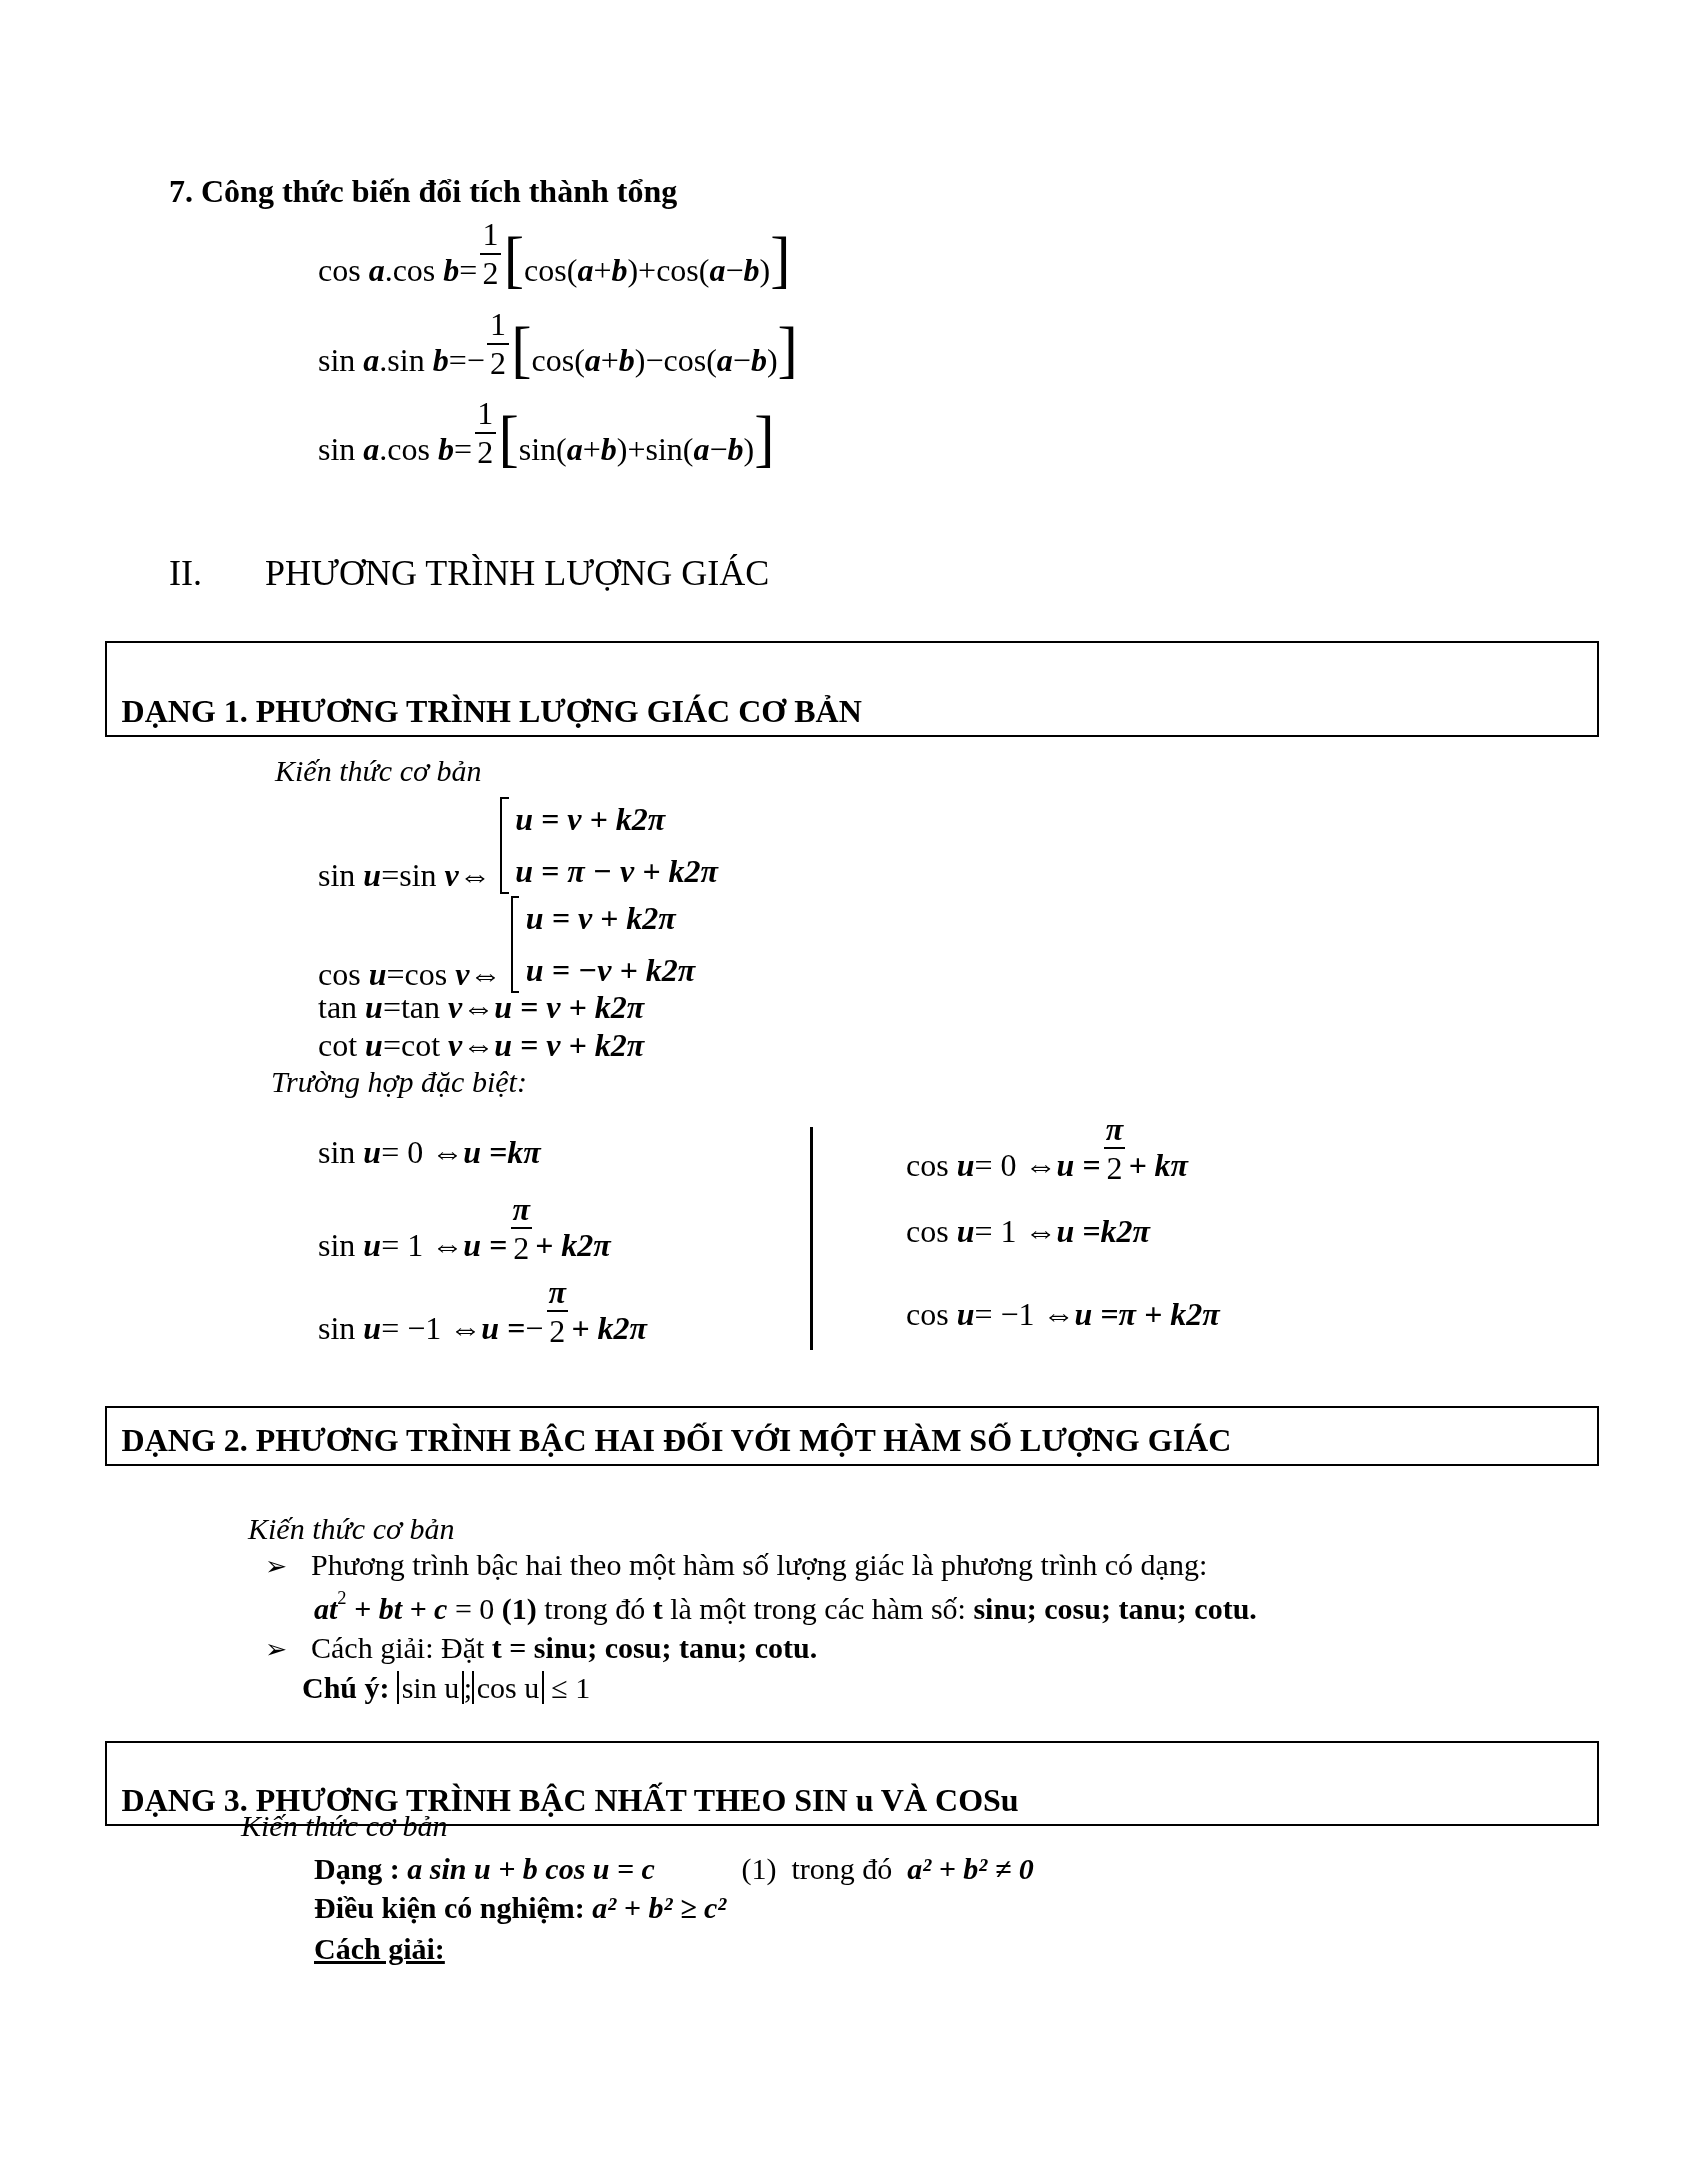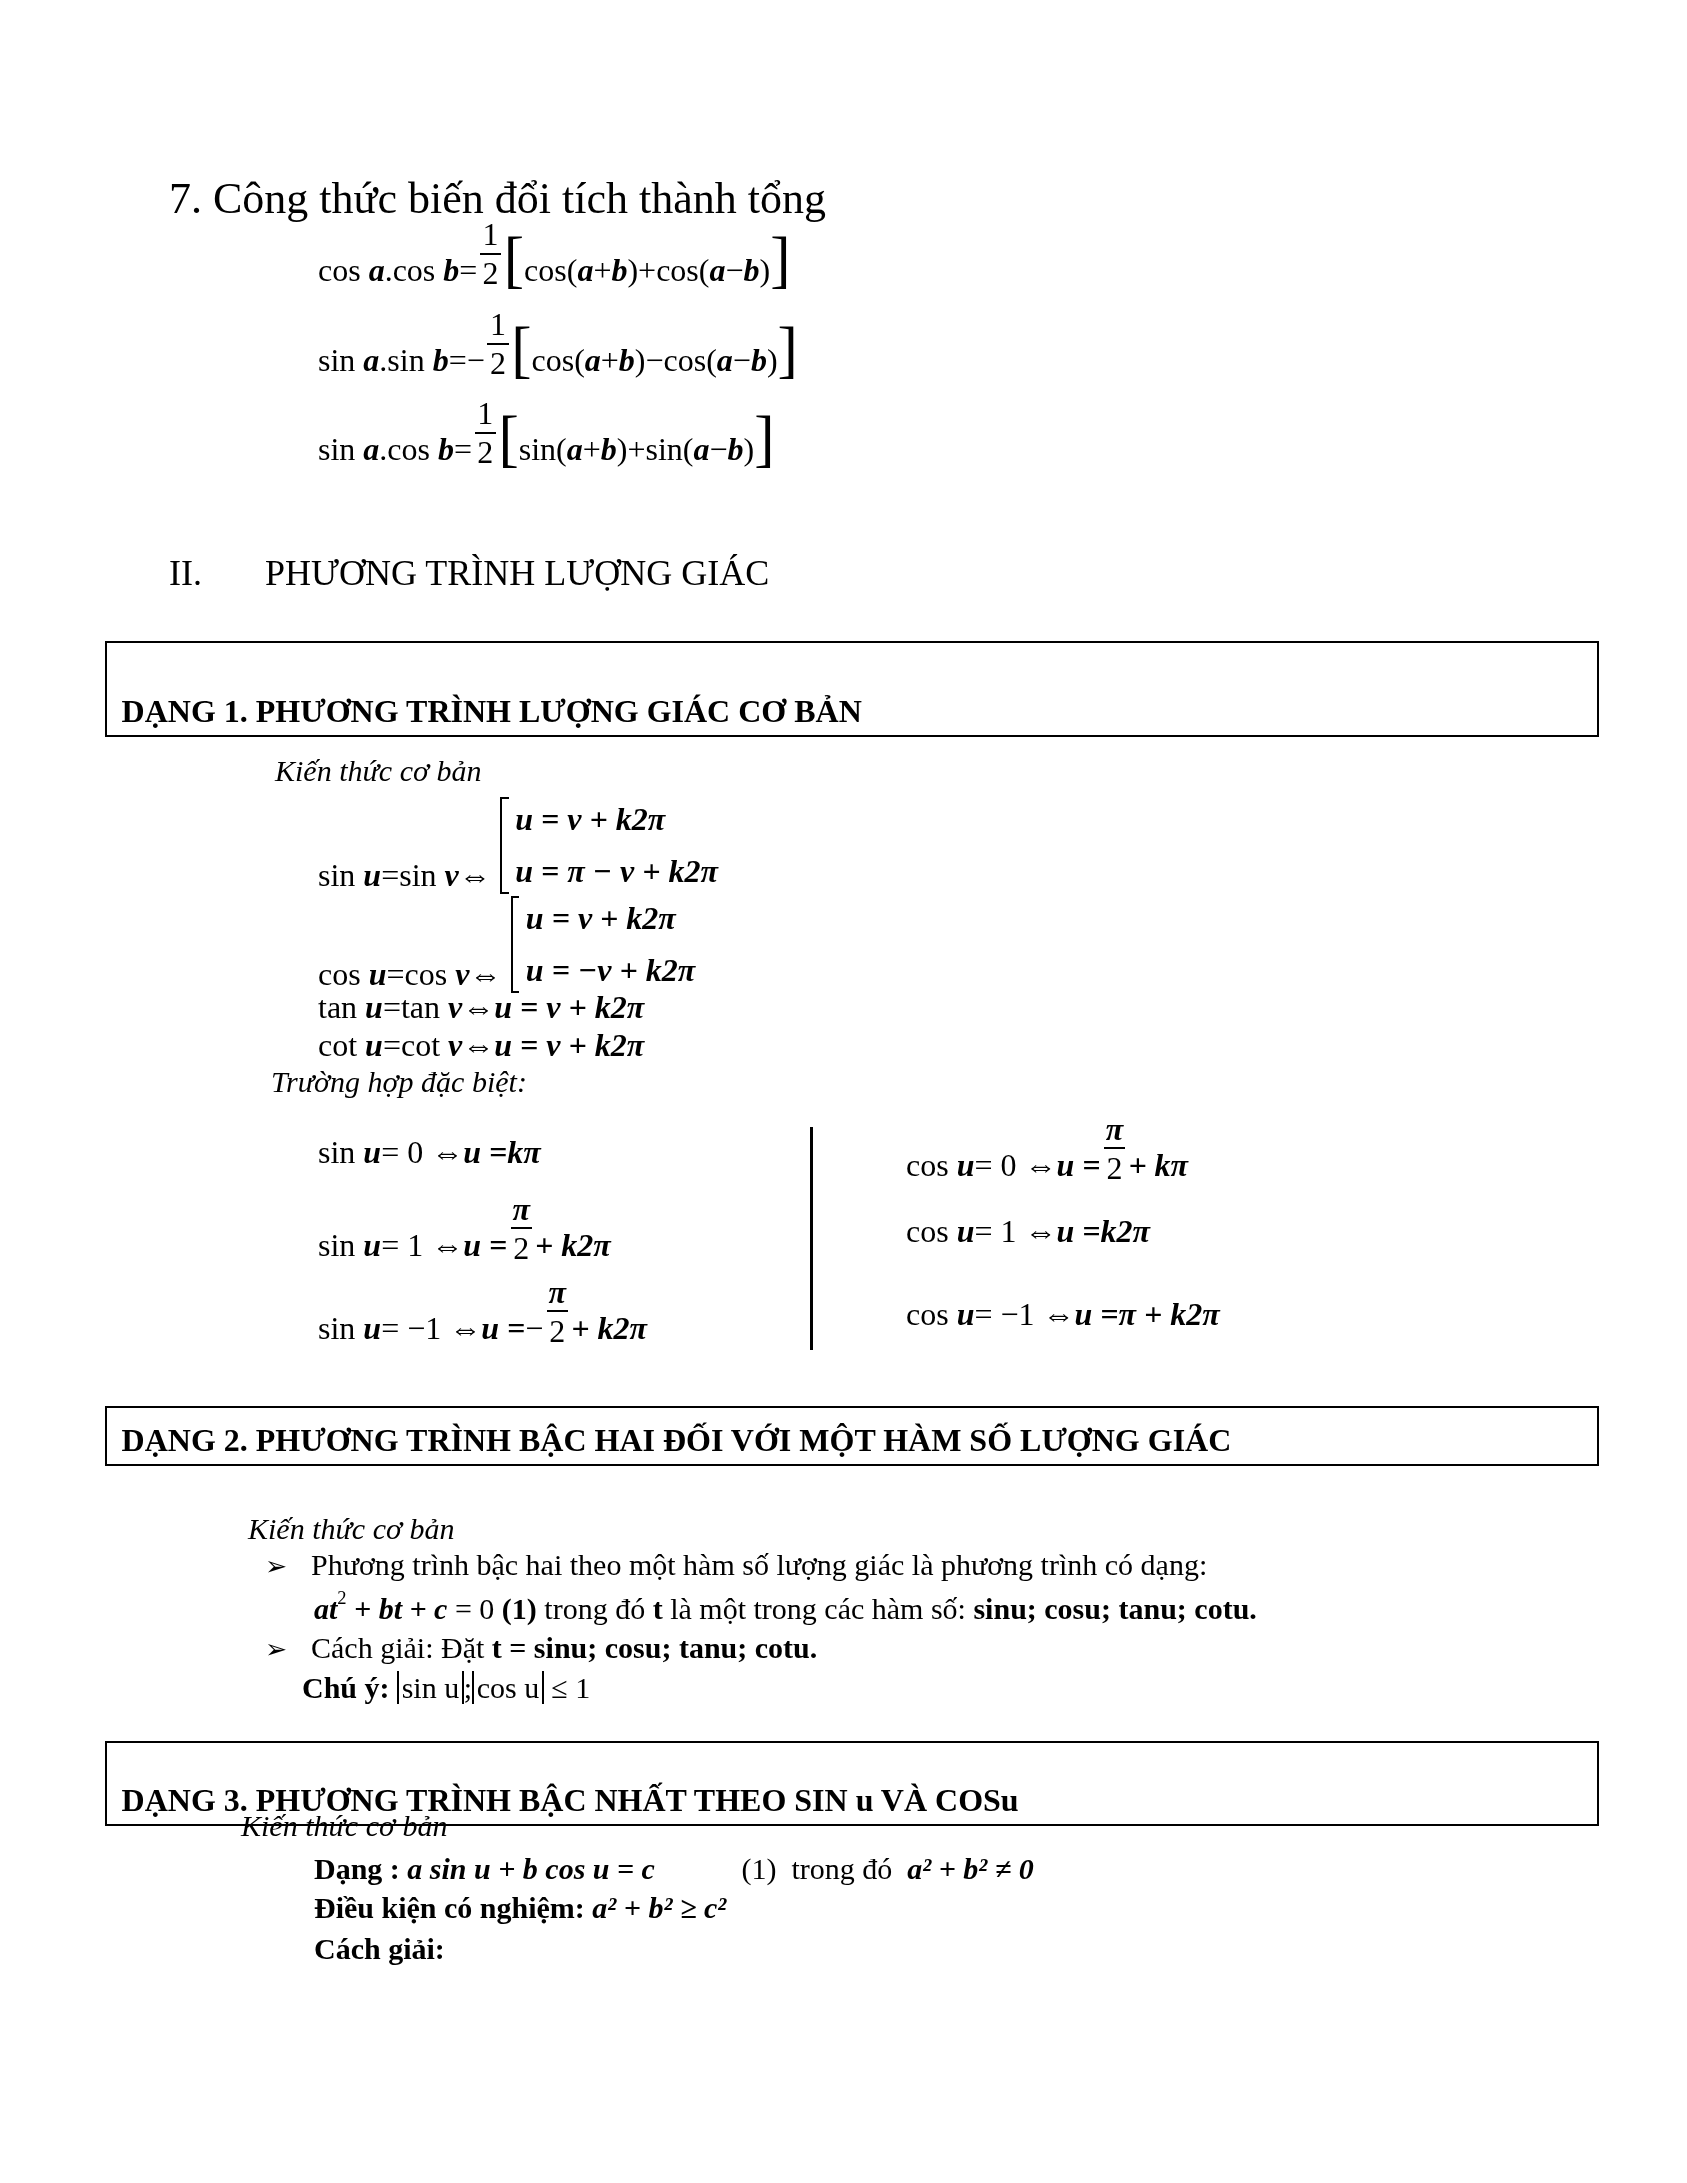--- a/index.html
+++ b/index.html
@@ -1,19 +1,19 @@
 <!DOCTYPE html>
 <html style="font-size:10.6px"><head>
 <meta charset="utf-8">
 <style>
   html, body { margin: 0; padding: 0; background: #ffffff; }
   body { width: 1687px; height: 2183px; position: relative; overflow: hidden;
          font-family: "Liberation Serif", serif; color: #000; }
   .abs { position: absolute; white-space: nowrap; }
-  .h-title { font-weight: normal; font-size: 44px; }
+  .h-title { font-weight: bold; font-size: 32px; }
   .h-sec { font-weight: normal; font-size: 36px; }
   .box { position: absolute; left: 105px; width: 1494px; border: 2.6px solid #000; box-sizing: border-box; }
   .box-title { position: absolute; left: 14.6px; bottom: 5.3px; font-weight: bold; font-size: 32px; white-space: nowrap; }
   .italic { font-style: italic; font-size: 30px; }
   .math { font-size: 32px; display: flex; align-items: flex-end; white-space: nowrap; }
   .mv { font-style: italic; font-weight: bold; }
   .fn { font-style: normal; font-weight: normal; }
   .frac { display: inline-flex; flex-direction: column; align-items: center; margin: 0 2.6px; line-height: 1; vertical-align: middle; }
   .frac .num { padding: 0 2.6px 2.6px; }
   .frac .den { padding: 2.6px 2.6px 0; border-top: 2px solid #000; }
@@ -164,14 +164,14 @@
 
 <div class="abs text" style="left:314px; top:1852px;">
   <span class="b">Dạng : </span><span class="mv">a sin u + b cos u = c</span>
   <span style="display:inline-block; width:79px;"></span><span>(1)</span>&nbsp;&nbsp;<span>trong đó</span>&nbsp;&nbsp;<span class="mv">a² + b² ≠ 0</span>
 </div>
 
 <div class="abs text" style="left:314px; top:1891px;">
   <span class="b">Điều kiện có nghiệm: </span><span class="mv">a² + b² ≥ c²</span>
 </div>
 
-<div class="abs text b" style="left:314px; top:1932px;">Cách giải:</div>
+<div class="abs text b" style="left:314px; top:1932px;text-decoration:underline;">Cách giải:</div>
 
 
 </body></html>

